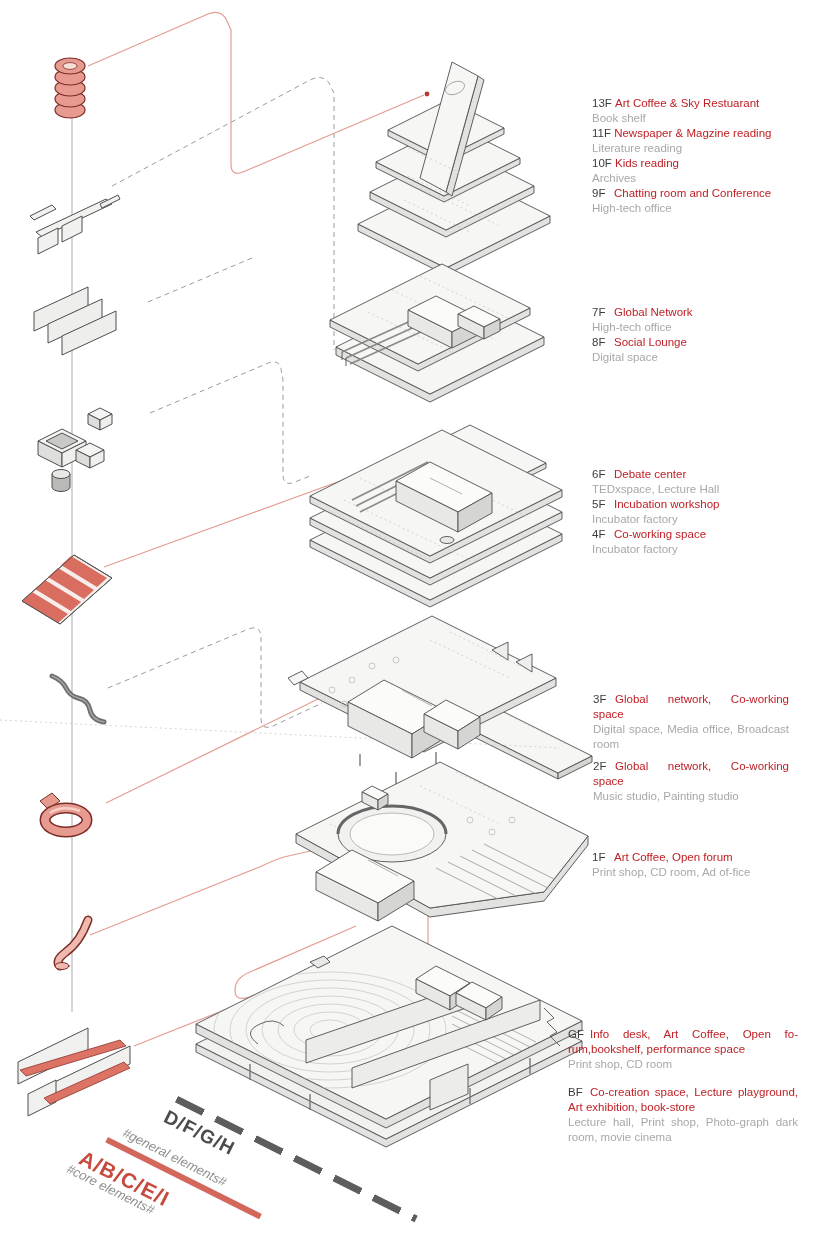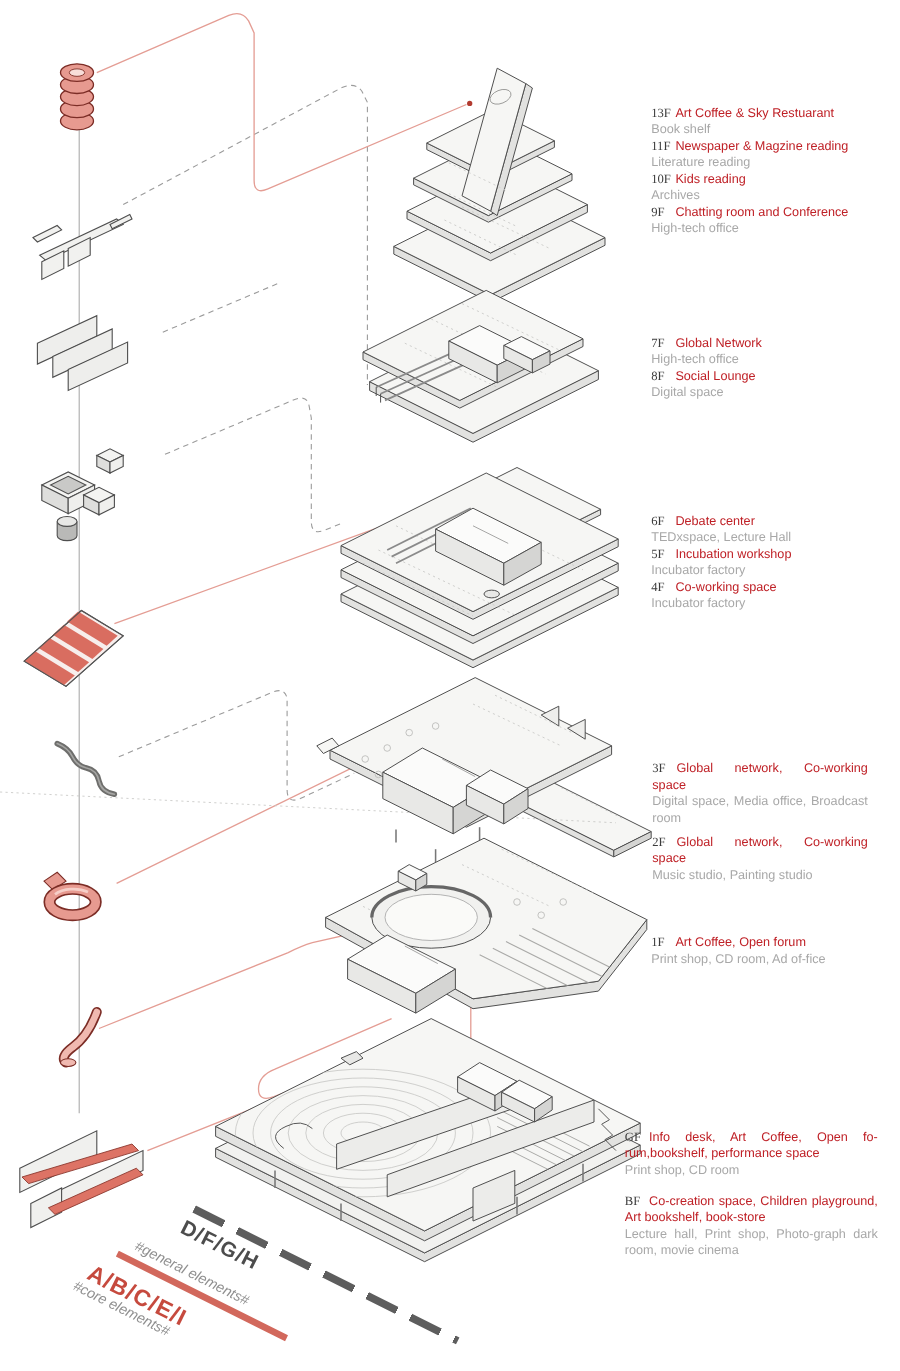--- a/index.html
+++ b/index.html
@@ -2,21 +2,21 @@
 <html><head>
 <meta charset="utf-8">
 <style>
   html,body{margin:0;padding:0;background:#ffffff;}
   .page{position:relative;width:818px;height:1246px;background:#fff;overflow:hidden;
         font-family:"Liberation Sans",sans-serif;}
   svg{position:absolute;left:0;top:0;}
   
   .fblock{position:absolute;font-size:11.5px;line-height:15px;}
   .fblock p{margin:0;}
-  .code{display:inline-block;min-width:22px;color:#3c3c3c;white-space:pre;font-family:Liberation Serif, serif;}
+  .code{display:inline-block;min-width:22px;color:#3c3c3c;white-space:pre;}
   .title{color:#bf2026;}
   .sub{color:#a8a8a8;margin:0 0 0 26px;}
   .just p{text-align:justify;}
   #block-3f .entry + .entry{margin-top:7px;}
   #block-gf .entry + .entry{margin-top:13px;}
   
   .rot{position:absolute;transform-origin:0 0;transform:rotate(26.57deg);white-space:nowrap;}
   .legend-dash{width:268px;height:7px;
      background:repeating-linear-gradient(90deg,#5d5d5d 0 30px,rgba(0,0,0,0) 30px 44px);}
   .legend-red-bar{width:172px;height:6px;background:#d2685c;}
@@ -382,21 +382,21 @@
     <p class="sub">Print shop, CD room, Ad of-fice</p>
   </div>
 </div>
 
 <div class="fblock just" id="block-gf" style="left:568px;top:1027px;width:230px;">
   <div class="entry">
     <p><span class="code">GF </span><span class="title">Info desk, Art Coffee, Open fo-rum,bookshelf, performance space</span></p>
     <p class="sub">Print shop, CD room</p>
   </div>
   <div class="entry">
-    <p><span class="code">BF </span><span class="title">Co-creation space, Children playground, Art bookshelf, book-store</span></p>
+    <p><span class="code">BF </span><span class="title">Co-creation space, Lecture playground, Art exhibition, book-store</span></p>
     <p class="sub">Lecture hall, Print shop, Photo-graph dark room, movie cinema</p>
   </div>
 </div>
 
 <div class="rot legend-dash" style="left:178px;top:1096px;"></div>
 <div class="rot legend-general-code" style="left:170px;top:1106px;">D/F/G/H</div>
 <div class="rot legend-tag" style="left:127px;top:1125px;">#general elements#</div>
 <div class="rot legend-red-bar" style="left:108px;top:1137px;"></div>
 <div class="rot legend-core-code" style="left:86px;top:1146px;">A/B/C/E/I</div>
 <div class="rot legend-tag" style="left:71px;top:1161px;">#core elements#</div>

